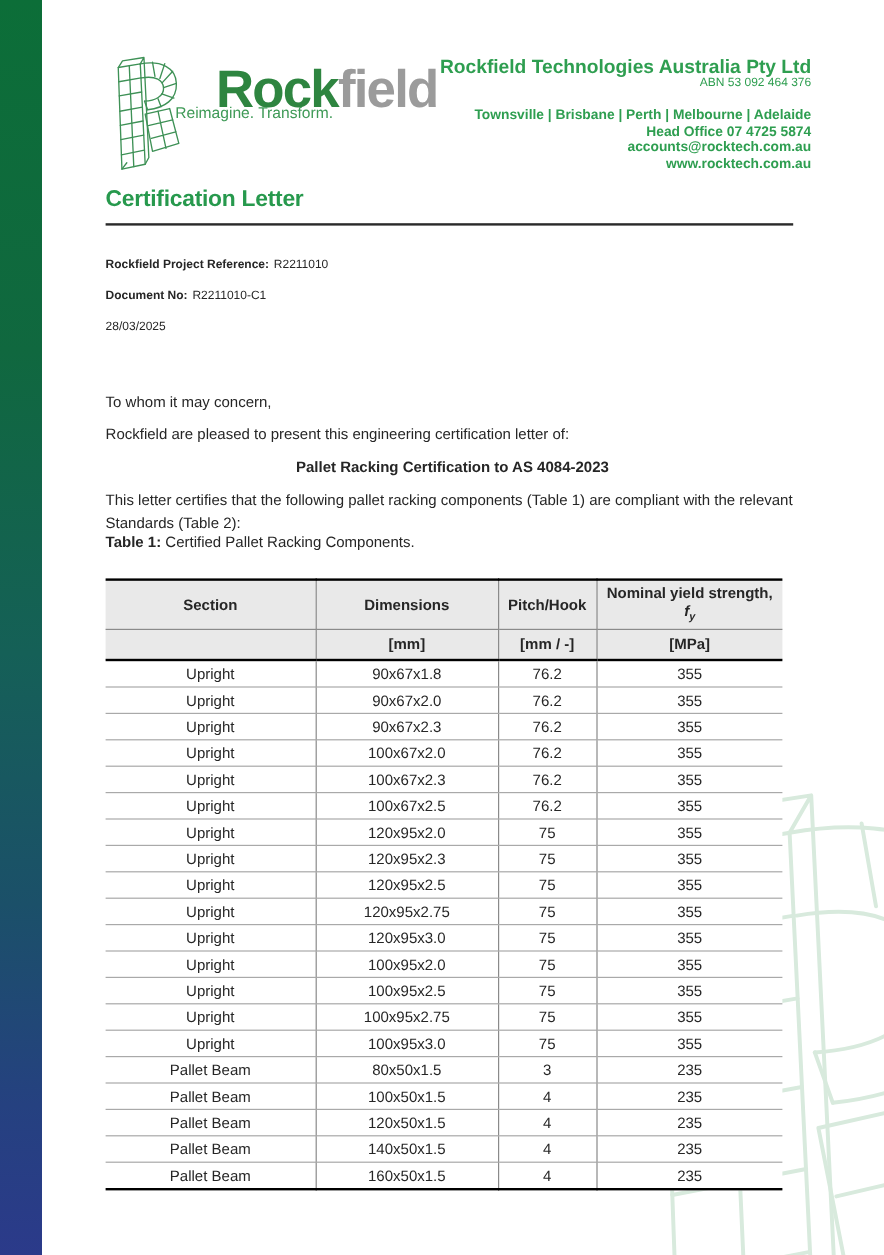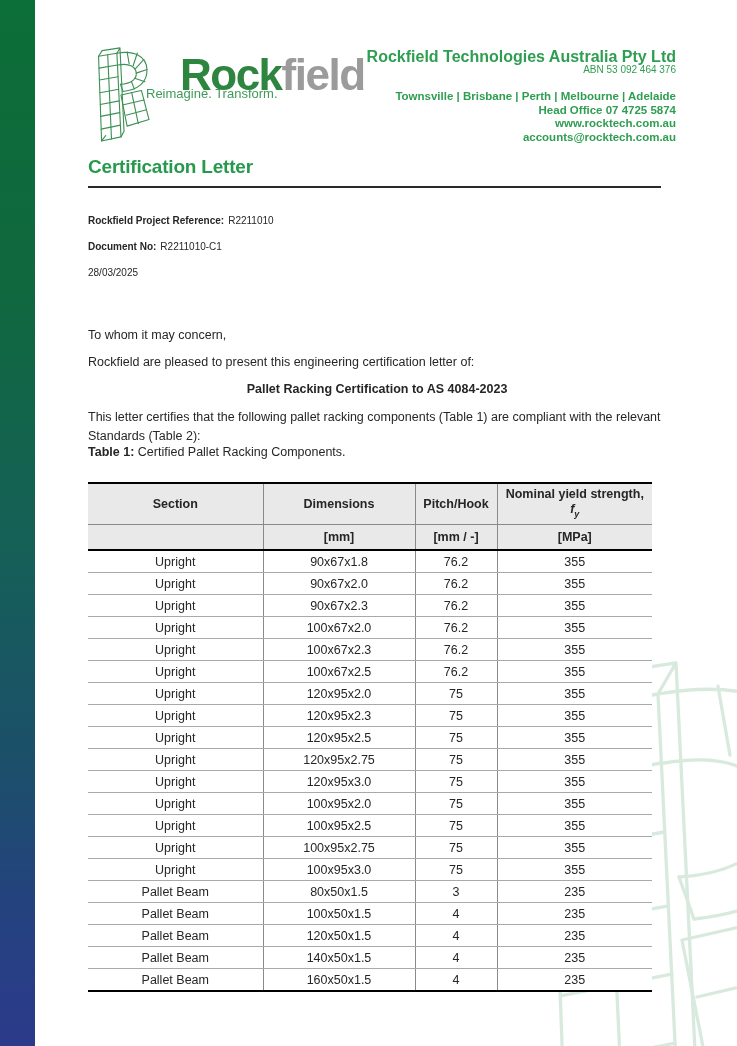--- a/index.html
+++ b/index.html
@@ -88,22 +88,22 @@
     </svg>
   <div class="logo-text"><span class="rock">Rock</span><span class="field">field</span></div>
   <div class="tagline">Reimagine. Transform.</div>
 
   <div class="contact">
     <div class="company">Rockfield Technologies Australia Pty Ltd</div>
     <div class="abn">ABN 53 092 464 376</div>
     <div class="group">
       <div>Townsville | Brisbane | Perth | Melbourne | Adelaide</div>
       <div>Head Office 07 4725 5874</div>
+      <div>accounts@rocktech.com.au</div>
       <div>www.rocktech.com.au</div>
-      <div>accounts@rocktech.com.au</div>
     </div>
   </div>
 
   <div class="doc-title">Certification Letter</div>
   <div class="title-rule"></div>
 
   <div class="ref-block">
     <div><span class="lbl">Rockfield Project Reference:</span><span class="val">R2211010</span></div>
     <div><span class="lbl">Document No:</span><span class="val">R2211010-C1</span></div>
     <div>28/03/2025</div>

